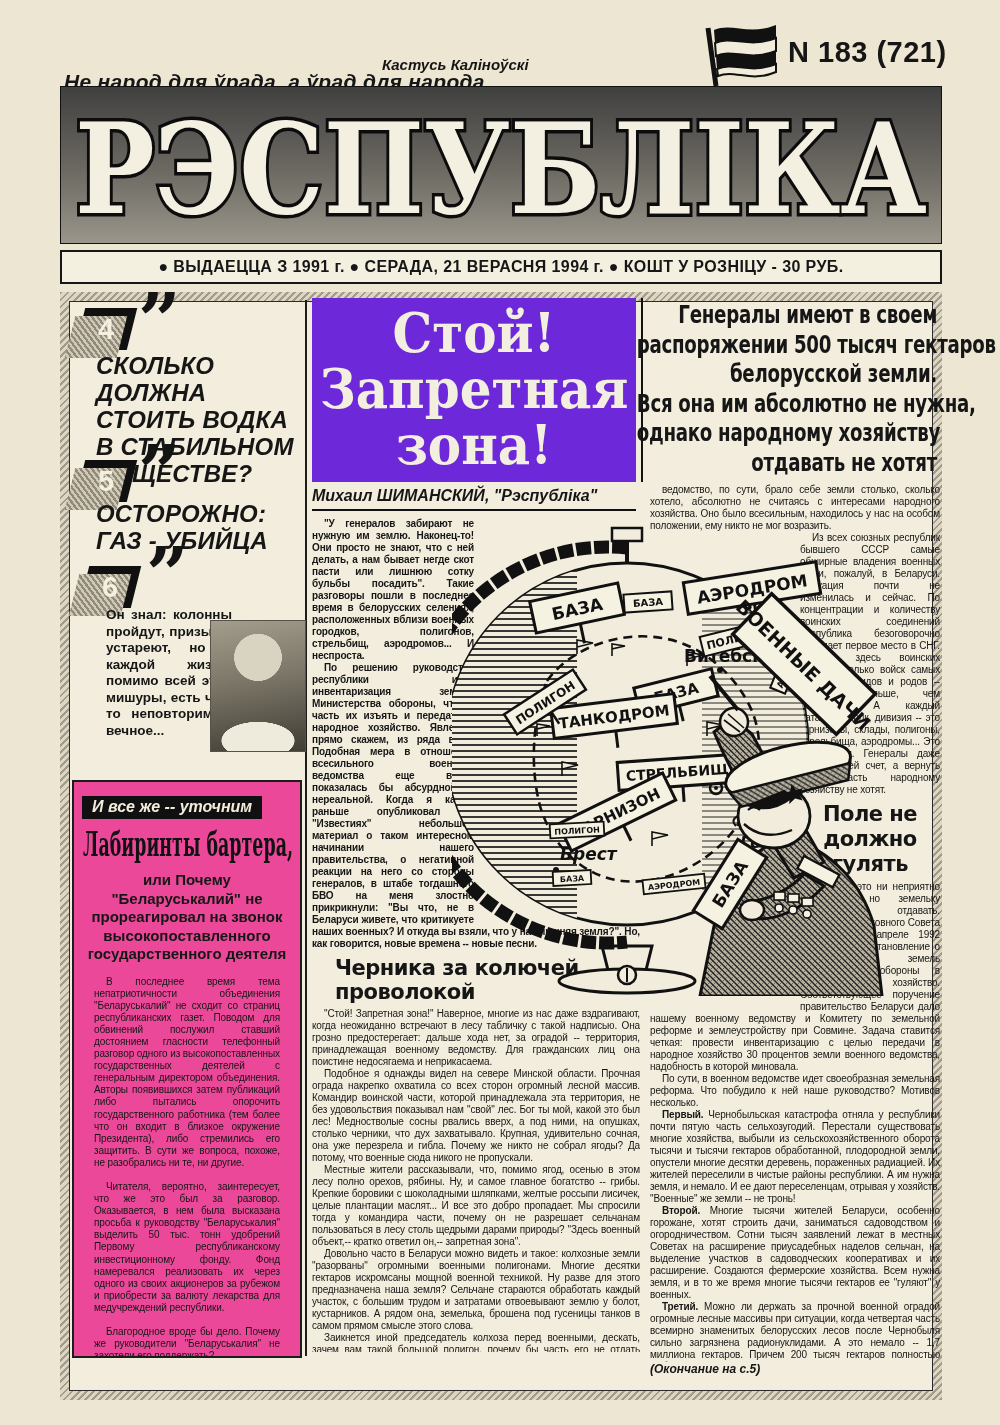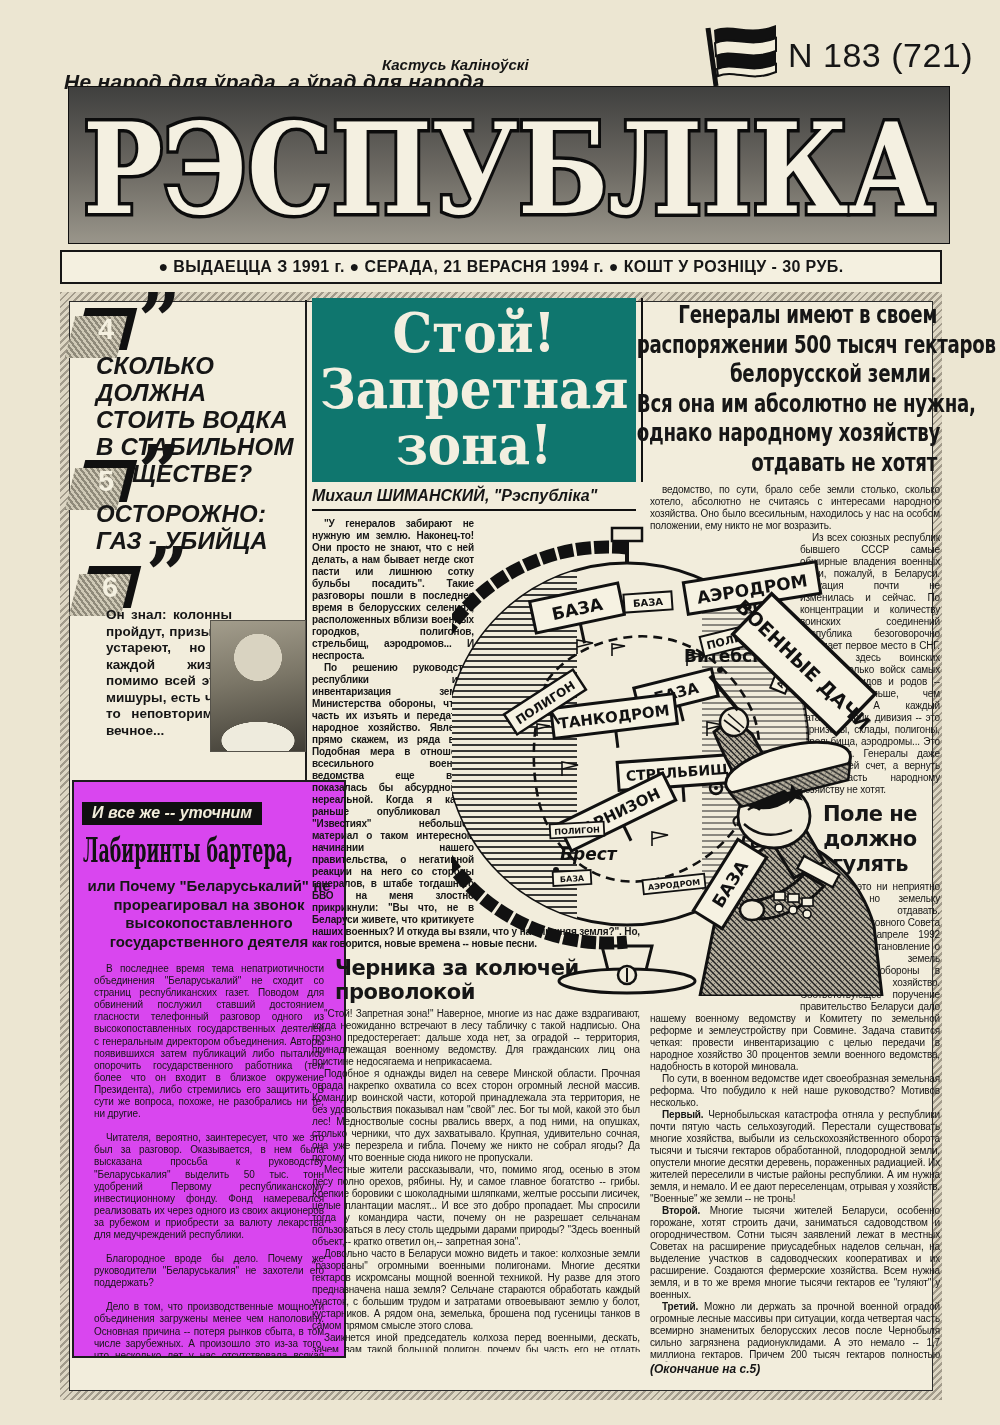--- a/index.html
+++ b/index.html
@@ -8,23 +8,23 @@
     background:#ece6d2;color:#161616;
     font-family:"Liberation Sans", sans-serif;
     -webkit-font-smoothing:antialiased;
   }
   .page{position:absolute;inset:0;}
 
   
   .motto{position:absolute;left:64px;top:26px;font-size:21px;font-weight:bold;font-style:italic;letter-spacing:.3px;margin-top:44px;}
   .motto-author{position:absolute;left:382px;top:56px;font-size:15px;font-weight:bold;font-style:italic;}
   .flag{position:absolute;left:700px;top:22px;}
-  .issue-no{position:absolute;left:788px;top:36px;font-size:34px;font-weight:normal;letter-spacing:.5px;}
-
-  .masthead{position:absolute;left:60px;top:86px;width:704px;height:158px;margin-left:8px;}
+  .issue-no{position:absolute;left:788px;top:36px;font-size:29px;font-weight:bold;letter-spacing:.5px;}
+
+  .masthead{position:absolute;left:60px;top:86px;width:704px;height:158px;}
 
   .dateline{
     position:absolute;left:60px;top:250px;width:882px;height:34px;
     background:#f4f0e0;border:2px solid #161616;box-sizing:border-box;
     display:flex;align-items:center;justify-content:center;
     font-size:16px;font-weight:bold;letter-spacing:.4px;white-space:nowrap;
   }
 
   
   .main-frame{
@@ -53,33 +53,33 @@
   .portrait{
     position:absolute;left:210px;top:620px;width:94px;height:130px;border:1px solid #55524a;
     background:
       radial-gradient(42% 30% at 50% 28%, #d9d3c1 0 60%, rgba(0,0,0,0) 61%),
       radial-gradient(70% 26% at 50% 92%, #eeebdd 0 55%, rgba(0,0,0,0) 56%),
       linear-gradient(170deg,#a39d8c 0%, #7b7667 45%, #403d35 100%);
   }
 
   
   .left-article{
-    position:absolute;left:72px;top:780px;width:274px;height:578px;
-    background:#d946ef;border:2px solid #1c1c1c;box-sizing:border-box;
-    padding:20px 8px;overflow:hidden;
+    position:absolute;left:72px;top:780px;width:230px;height:578px;
+    background:#ec4899;border:2px solid #1c1c1c;box-sizing:border-box;
+    padding:14px 8px;overflow:hidden;
   }
   .kicker{display:inline-block;background:#101010;color:#f2edda;font-style:italic;font-weight:bold;
     font-size:16px;padding:2px 10px 3px;}
   .la-headline{margin-top:4px;}
   .la-subhead{text-align:center;font-weight:bold;font-size:15px;line-height:18.5px;margin:2px 0 6px;}
   .la-body p{margin:12px;font-size:10px;line-height:12.1px;text-align:justify;text-indent:12px;letter-spacing:-.1px;}
 
   
   .stop-box{
-    position:absolute;left:312px;top:298px;width:324px;height:184px;background:#0f766e;
+    position:absolute;left:312px;top:298px;width:324px;height:184px;background:#6d28d9;
     display:flex;flex-direction:column;align-items:center;justify-content:center;
   }
   .stop-box p{
     margin:0;color:#f3efe0;font-family:"DejaVu Serif",serif;font-weight:bold;
     font-size:50px;line-height:56px;transform:scale(1,1.08);white-space:nowrap;
   }
   .head-divider{position:absolute;left:641px;top:298px;width:2px;height:184px;background:#111;}
   .right-headline{position:absolute;left:542px;top:301px;width:395px;transform:scaleX(.76);transform-origin:100% 0;}
   .right-headline p{
     margin:0;text-align:right;white-space:nowrap;font-family:"DejaVu Sans",sans-serif;

